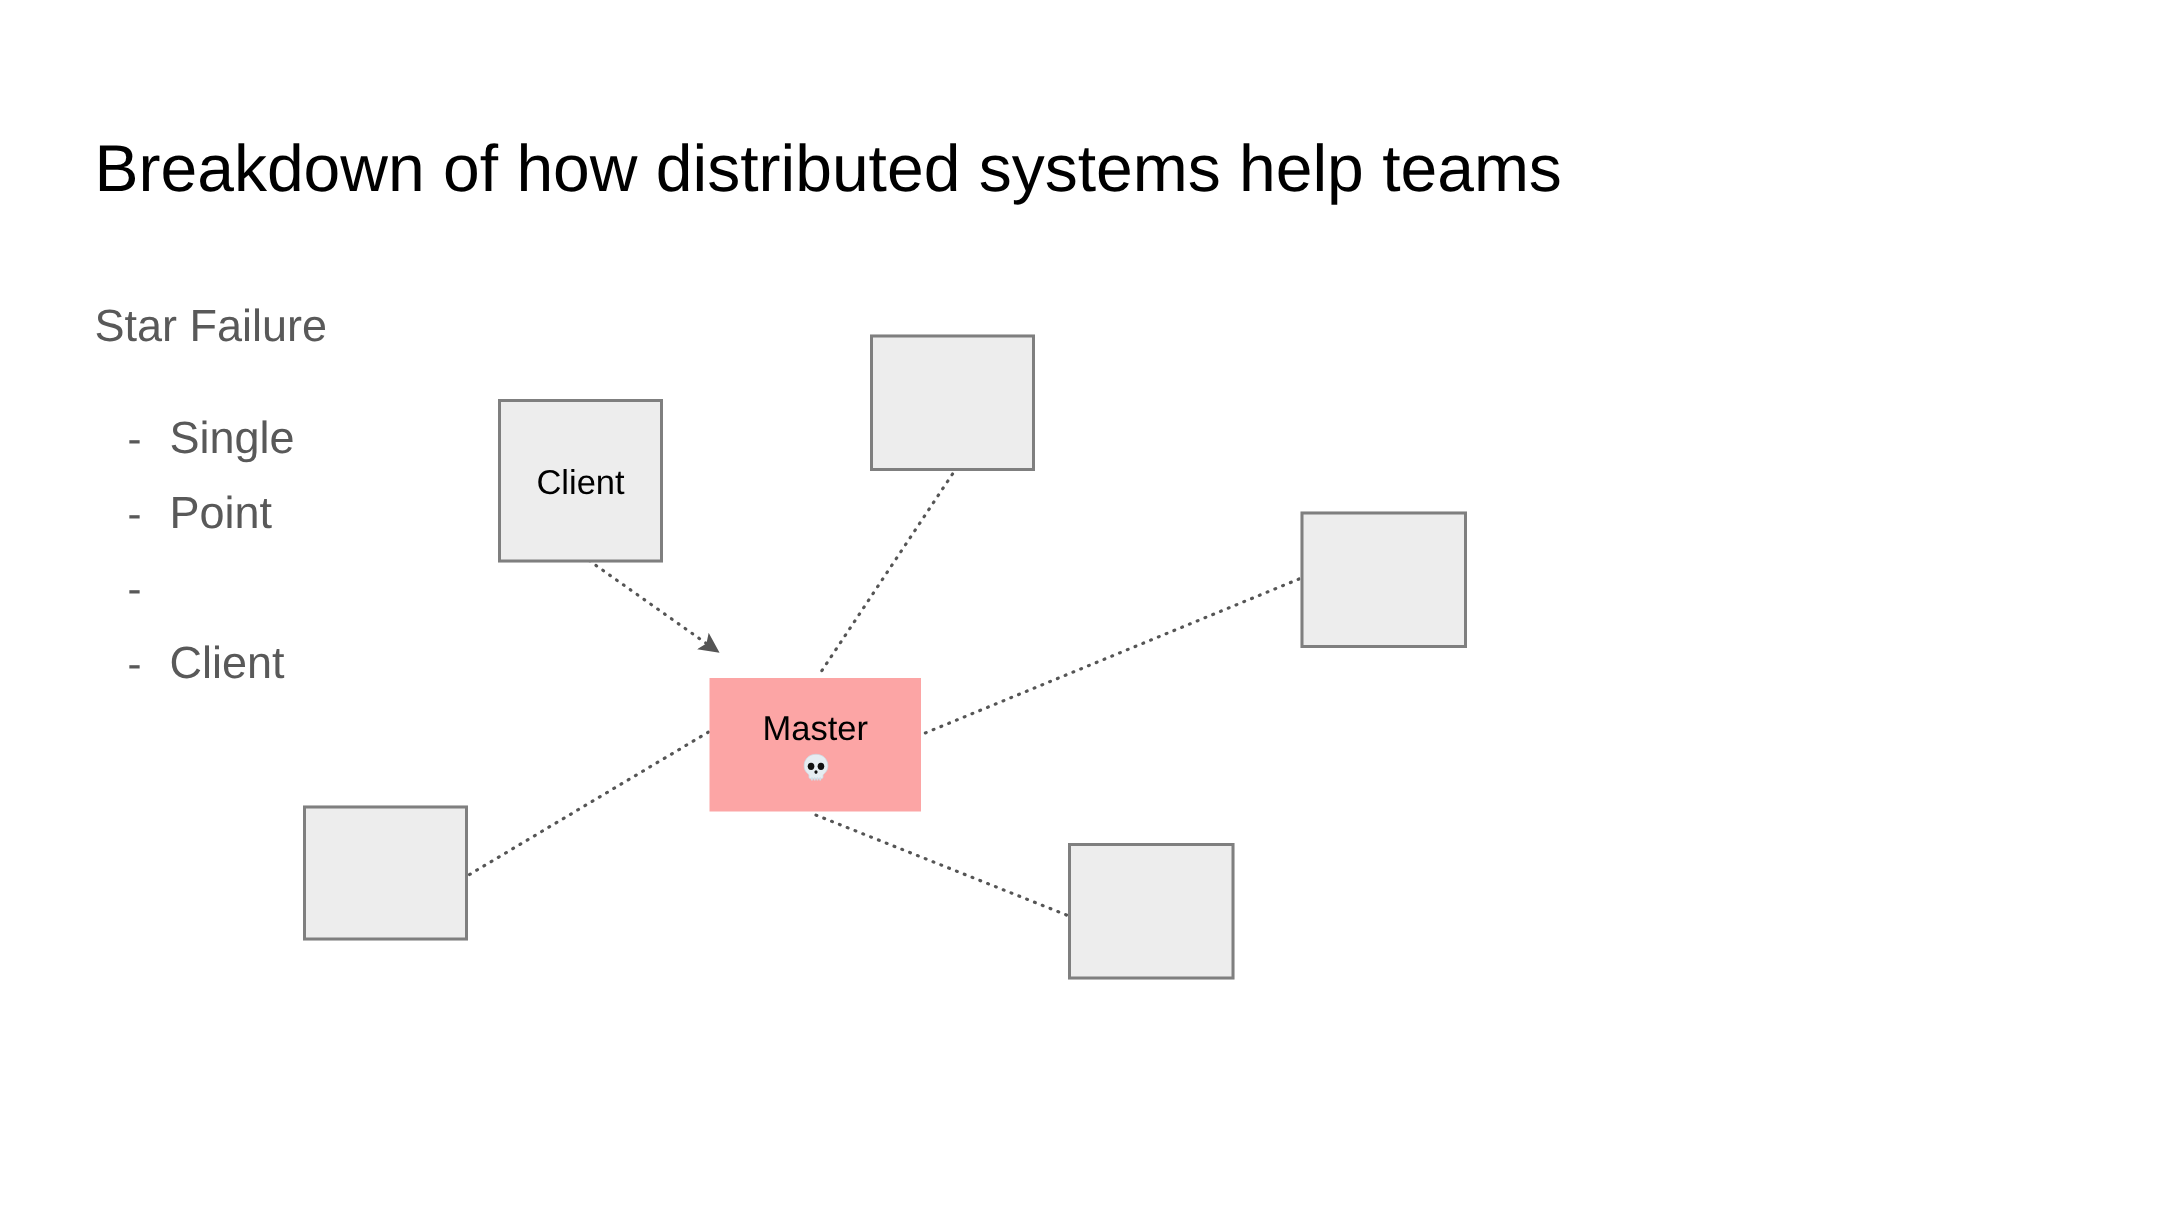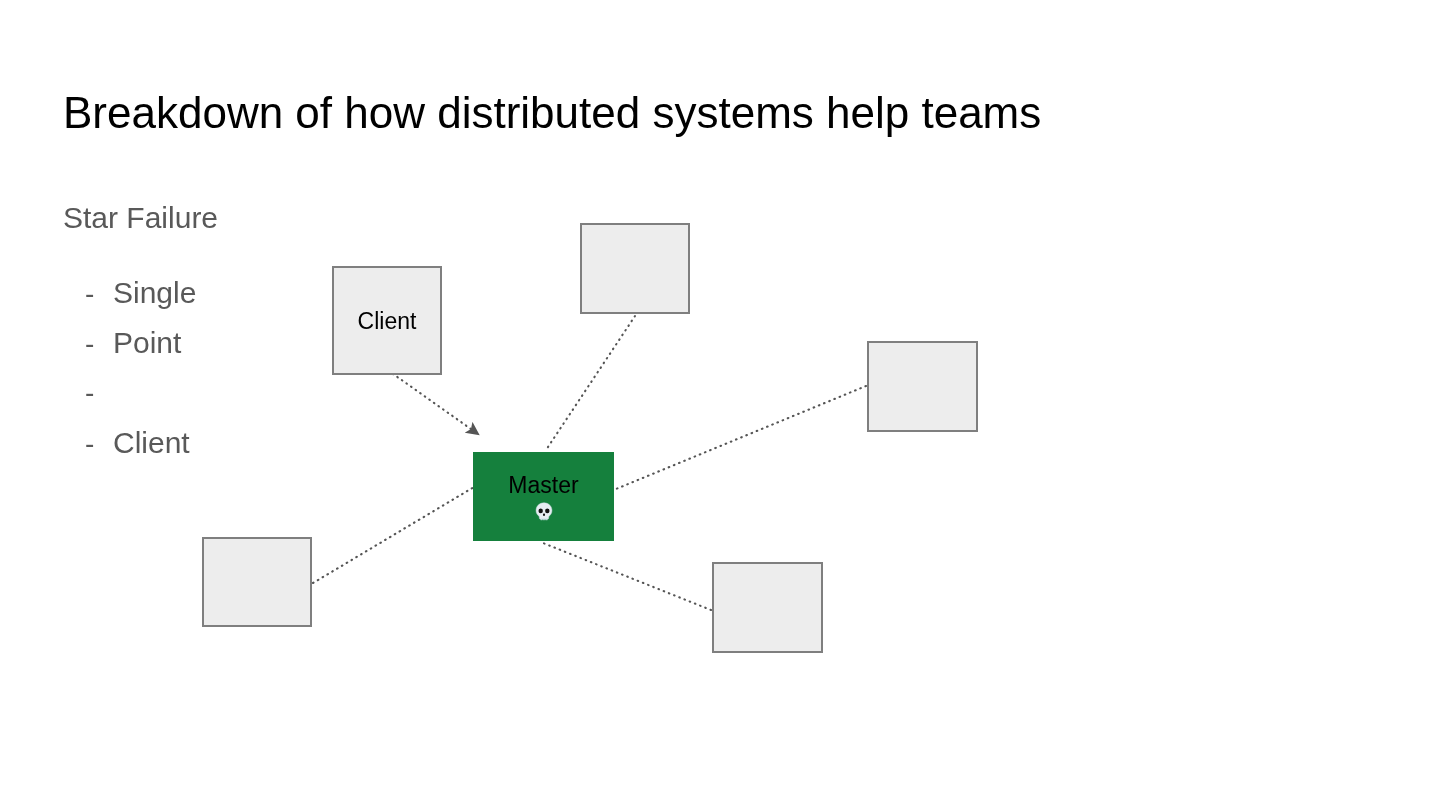--- a/index.html
+++ b/index.html
@@ -104,21 +104,21 @@
     justify-content: center;
   }
   .node .node-label {
     font-size: 23px;
     line-height: 28px;
     color: #000000;
     text-align: center;
   }
   .node.node-plain {
     border: none;
-    background: #15803d;
+    background: #fca5a5;
   }
   .node .skull {
     font-size: 21px;
     line-height: 24px;
     margin-top: 2px;
   }
   .skull-svg { display: block; }
 </style>
 </head>
 <body>

